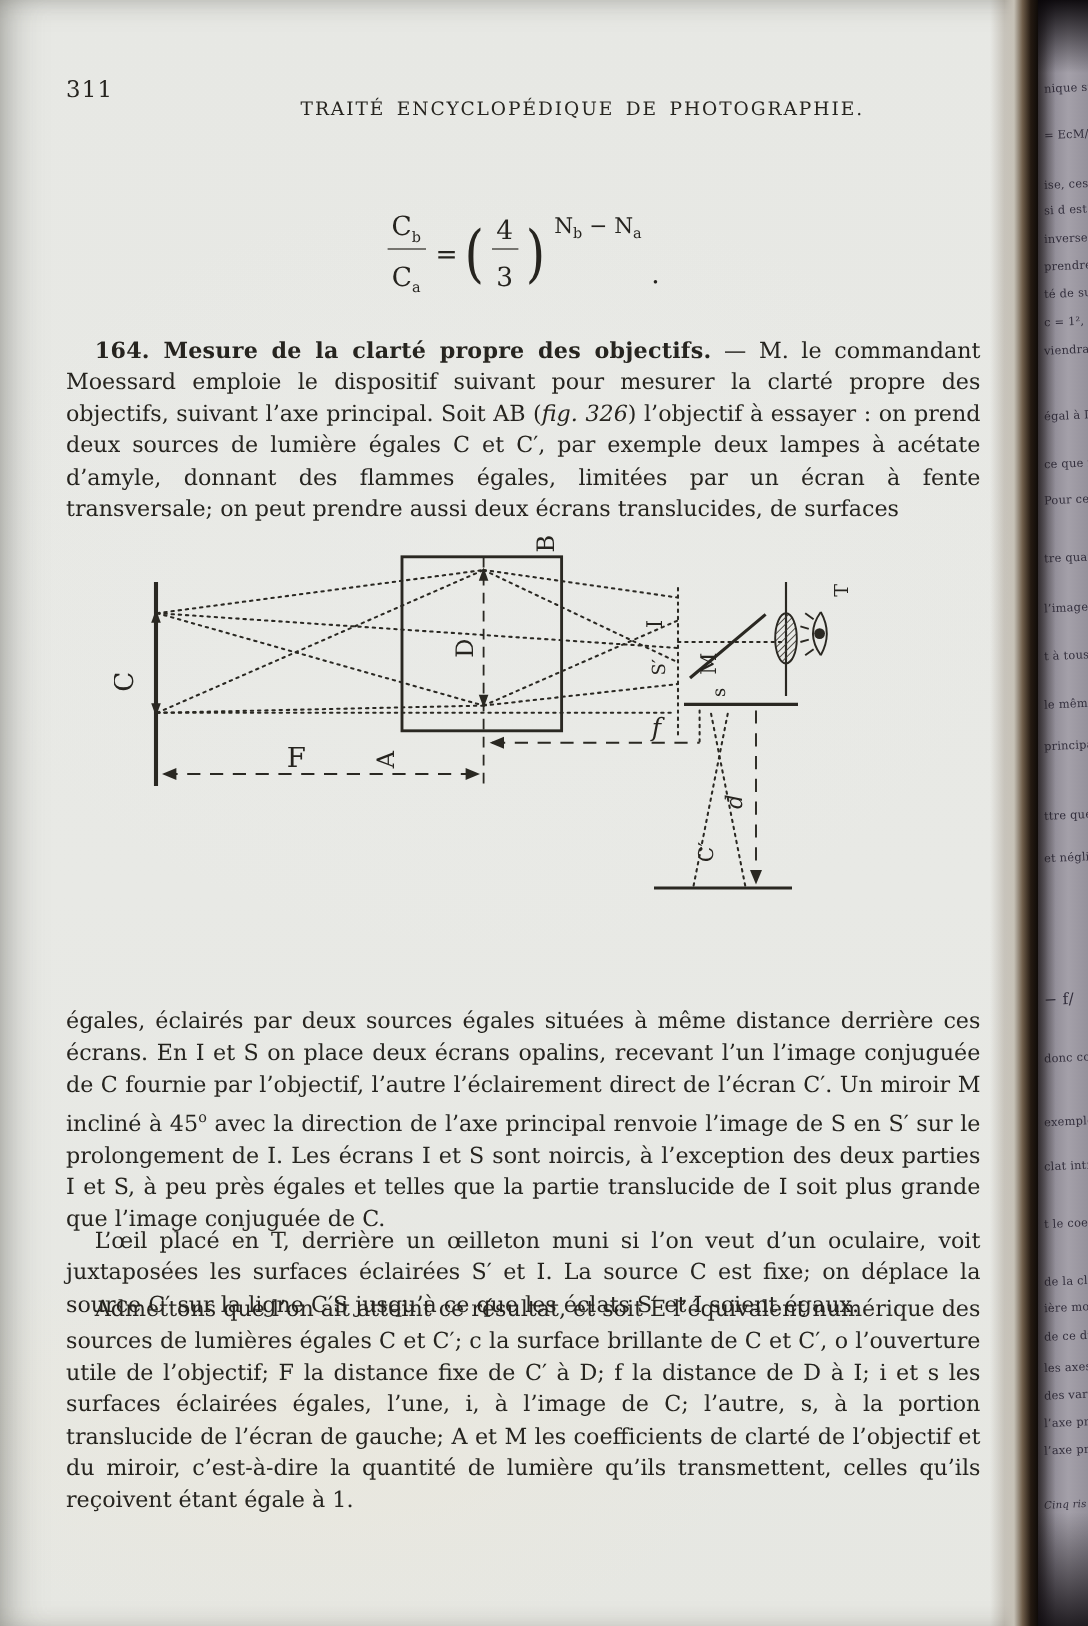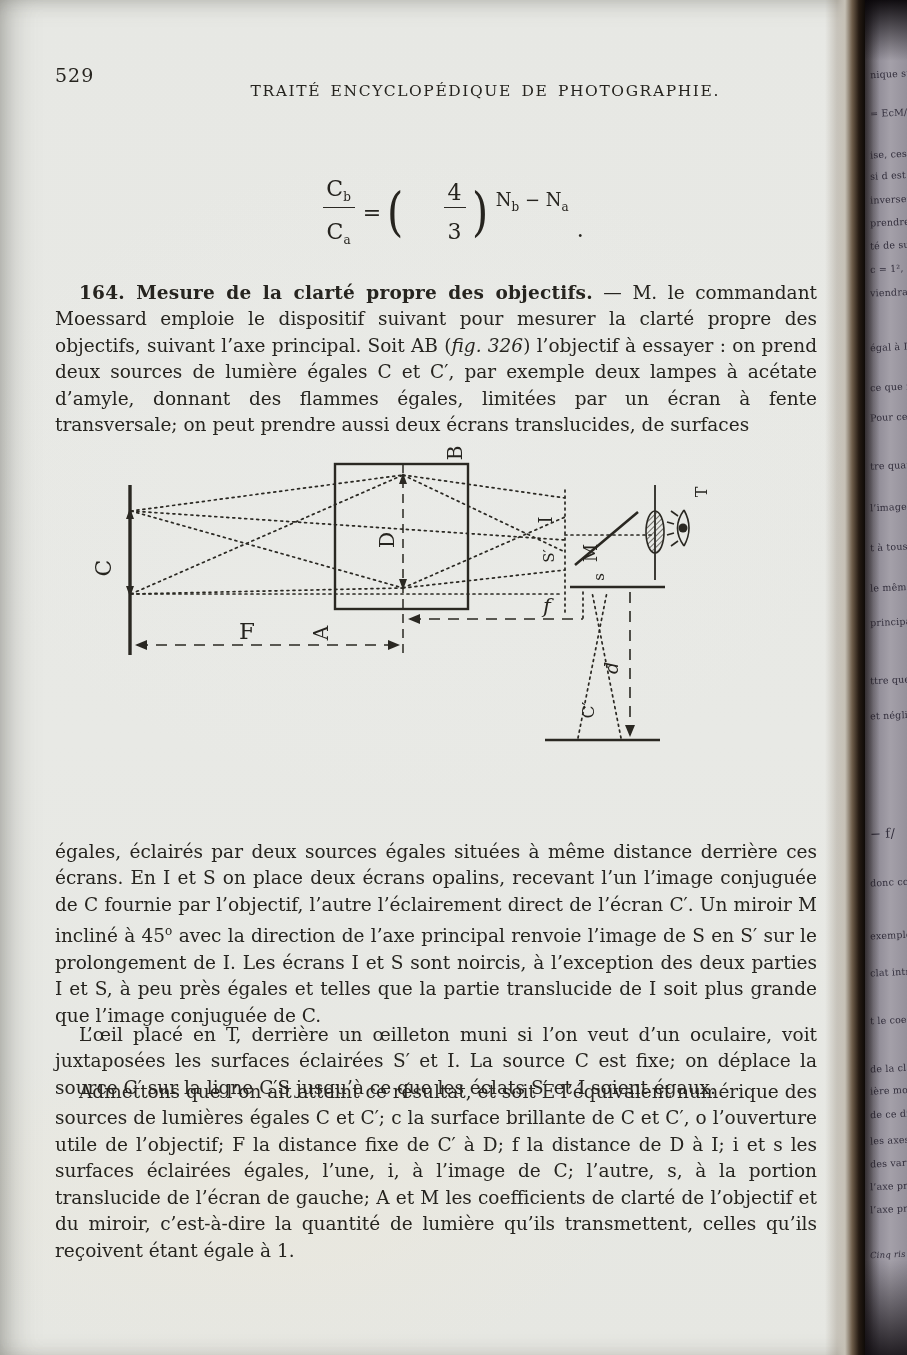--- a/index.html
+++ b/index.html
@@ -27,25 +27,25 @@
   .p-adm{top:1060px;}
   .indent{display:inline-block;width:24px;}
   .bold{font-weight:700;letter-spacing:.2px;}
   .it{font-style:italic;}
   sub{font-size:12px;}
   sup{font-size:12px;}
   
   .formula{position:absolute;left:55px;top:176px;width:762px;height:72px;
            display:flex;justify-content:center;align-items:center;gap:8px;
            font-size:22px;}
-  .vfrac{display:inline-flex;flex-direction:column;align-items:center;line-height:1.15;margin-left:34px;}
+  .vfrac{display:inline-flex;flex-direction:column;align-items:center;line-height:1.15;}
   .vfrac .den{border-top:1.6px solid #2a2823;padding:11px 4px 0 4px;}
   .vfrac .num{padding:0 4px 1px 4px;}
   .bigparen{font-size:52px;font-weight:400;line-height:.9;transform:scaleX(.8);margin:0 -4px;}
-  .exp{align-self:flex-start;margin-top:13px;margin-left:2px;font-size:18px;}
+  .exp{align-self:flex-start;margin-top:2px;margin-left:2px;font-size:18px;}
   .f-period{align-self:flex-end;margin-bottom:6px;}
   
   .fig-wrap{position:absolute;left:95px;top:440px;width:690px;height:330px;}
   .fig-svg{position:absolute;left:0;top:0;}
   .caption{position:absolute;left:55px;top:776px;width:660px;text-align:center;
            font-size:17px;letter-spacing:.5px;}
   
   .gutter{position:absolute;top:0;right:42px;width:40px;height:1355px;
           background:linear-gradient(90deg, rgba(150,140,125,0) 0%, rgba(125,110,92,.3) 30%,
                      #c6c1b6 50%, #6d5c49 68%, #241a12 85%, #0f0b08 100%);}
@@ -57,21 +57,21 @@
                         linear-gradient(90deg, rgba(20,14,10,.55) 0%, rgba(20,14,10,0) 35%);}
   .np-frag{position:absolute;left:5px;white-space:nowrap;font-size:9.5px;color:#322e3c;
            transform:rotate(-2.5deg);letter-spacing:.2px;}
 </style>
 </head>
 <body>
 
 <div class="shot">
 
   <div class="hdr">
-    <span class="pgnum">529</span>
+    <span class="pgnum">311</span>
     <span class="runtitle">TRAITÉ ENCYCLOPÉDIQUE DE PHOTOGRAPHIE.</span>
   </div>
 
 
   <div class="formula">
     <span class="vfrac">
       <span class="num"><span>C</span><sub>b</sub></span>
       <span class="den"><span>C</span><sub>a</sub></span>
     </span>
     <span>=</span>

